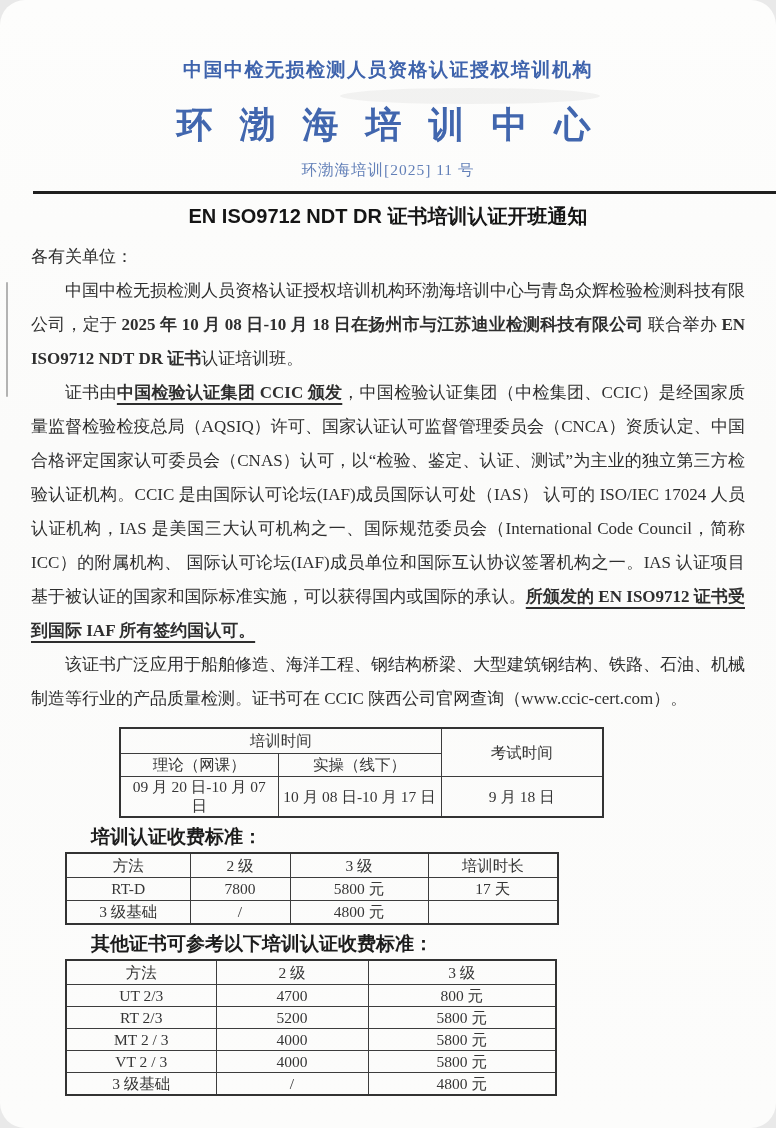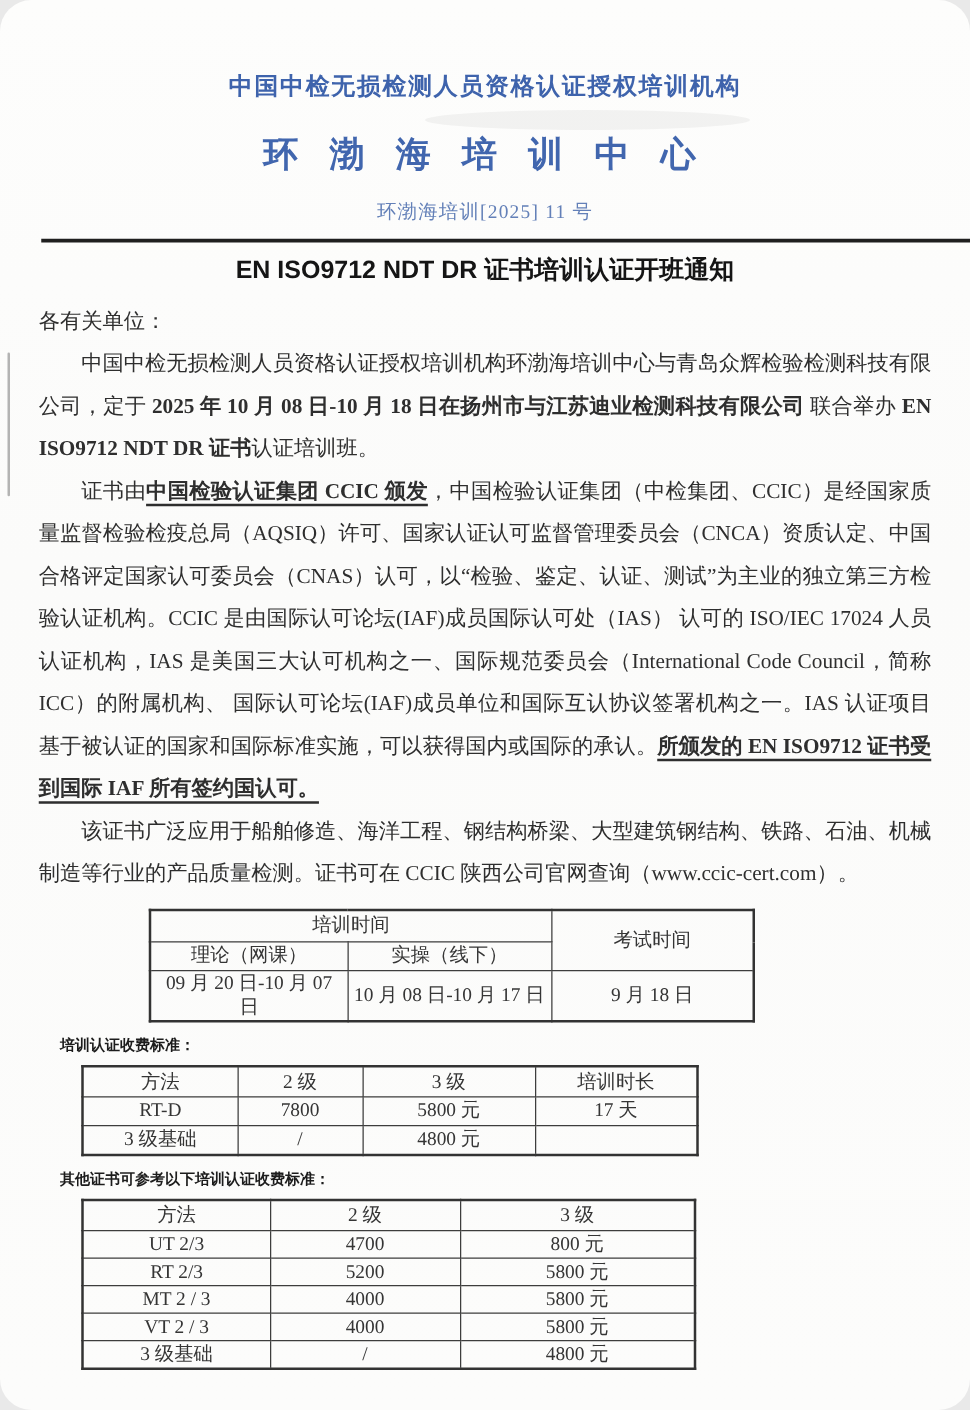--- a/index.html
+++ b/index.html
@@ -23,21 +23,21 @@
     background:rgba(150,150,150,.10);border-radius:50%;
   }
   .org-line{
     padding-top:57px;text-align:center;
     font-family:"Liberation Sans","DejaVu Sans",sans-serif;
     font-weight:bold;font-size:19px;line-height:26px;
     letter-spacing:1.5px;color:#3e63ac;
   }
   .center-name{
     margin-top:21px;text-align:center;
-    font-weight:bold;font-size:28px;line-height:42px;
+    font-weight:bold;font-size:36px;line-height:42px;
     letter-spacing:9px;color:#4166ae;
   }
   .doc-number{
     margin-top:13px;text-align:center;
     font-size:15.5px;line-height:22px;color:#6380b8;letter-spacing:1px;
   }
   .divider{margin:10px 0 0 33px;border-top:3.5px solid #1f1f1f;}
   .doc-title{
     margin:7px 0 0;text-align:center;
     font-family:"Liberation Sans","DejaVu Sans",sans-serif;
@@ -51,23 +51,23 @@
     font-weight:bold;text-decoration:underline;
     text-decoration-thickness:1.5px;text-underline-offset:5px;
   }
   table{border-collapse:collapse;text-align:center;color:#353535;padding-left:20px;}
   td{border:1.5px solid #3d3d3d;padding:0 4px;font-size:15.5px;line-height:1.25;}
   .t-schedule{margin:11px 0 0 119px;border:2px solid #333;}
   .t-schedule .r1 td{height:24px;}
   .t-schedule .r2 td{height:22px;}
   .t-schedule .r3 td{height:32px;}
   .fee-label{
-    margin:7px 0 0 48px;
-    font-family:Liberation Mono, monospace;
-    font-weight:bold;font-size:12px;line-height:24px;color:#1c1c1c;
+    margin:7px 0 0 91px;
+    font-family:Liberation Sans, sans-serif;
+    font-weight:bold;font-size:19px;line-height:24px;color:#1c1c1c;
   }
   .t-fee{margin:3px 0 0 65px;border:2px solid #333;}
   .t-fee .hr td{height:23px;}
   .t-fee .dr td{height:22px;}
   .t-other .dr td{height:21px;}
 </style>
 </head>
 <body>
 
 <div class="page">

